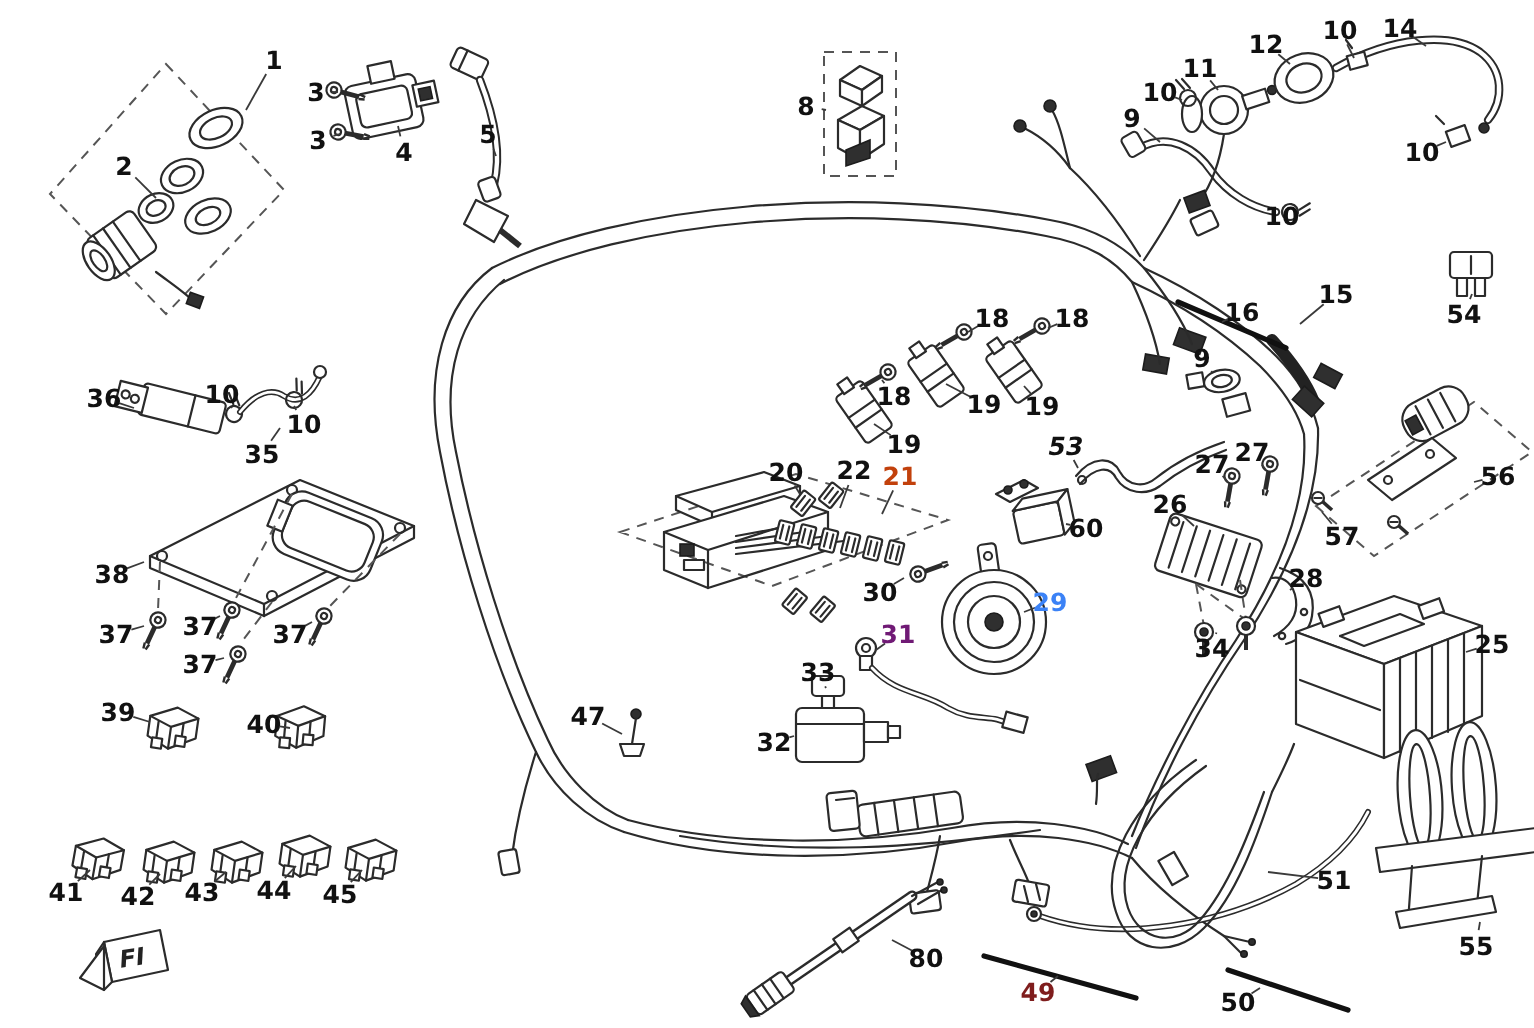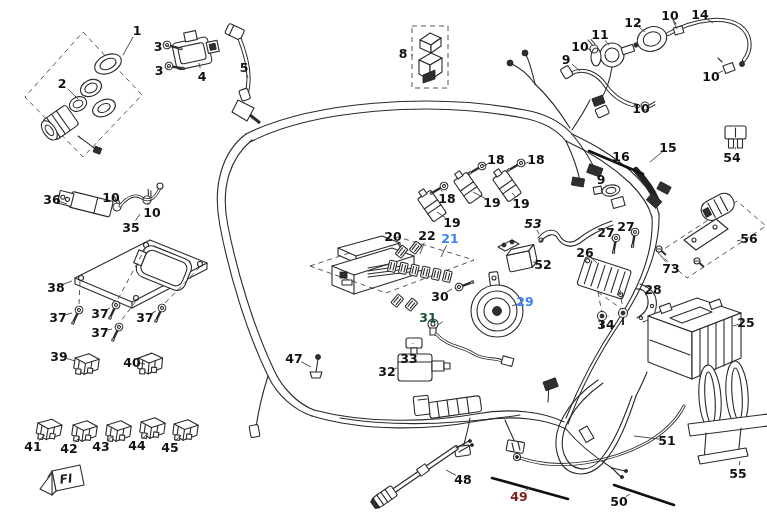--- a/index.html
+++ b/index.html
@@ -561,54 +561,54 @@
       <div class="callout" style="left: 668px; top: 147px; color: rgb(17, 17, 17);">15</div>
       <div class="callout" style="left: 621px; top: 156px; color: rgb(17, 17, 17);">16</div>
       <div class="callout" style="left: 601px; top: 179px; color: rgb(17, 17, 17);">9</div>
       <div class="callout" style="left: 447px; top: 198px; color: rgb(17, 17, 17);">18</div>
       <div class="callout" style="left: 496px; top: 159px; color: rgb(17, 17, 17);">18</div>
       <div class="callout" style="left: 536px; top: 159px; color: rgb(17, 17, 17);">18</div>
       <div class="callout" style="left: 452px; top: 222px; color: rgb(17, 17, 17);">19</div>
       <div class="callout" style="left: 492px; top: 202px; color: rgb(17, 17, 17);">19</div>
       <div class="callout" style="left: 521px; top: 203px; color: rgb(17, 17, 17);">19</div>
       <div class="callout" style="left: 393px; top: 236px; color: rgb(17, 17, 17);">20</div>
-      <div class="callout" style="left: 450px; top: 238px; color: #3b82f6; text-align: right;">21</div>
+      <div class="callout" style="left: 450px; top: 238px; color: #c2410c; text-align: right;">21</div>
       <div class="callout" style="left: 427px; top: 235px; color: rgb(17, 17, 17);">22</div>
       <div class="callout" style="left: 746px; top: 322px; color: rgb(17, 17, 17);">25</div>
       <div class="callout" style="left: 585px; top: 252px; color: rgb(17, 17, 17);">26</div>
       <div class="callout" style="left: 606px; top: 232px; color: rgb(17, 17, 17);">27</div>
       <div class="callout" style="left: 626px; top: 226px; color: rgb(17, 17, 17);">27</div>
       <div class="callout" style="left: 653px; top: 289px; color: rgb(17, 17, 17);">28</div>
       <div class="callout" style="left: 525px; top: 301px; color: #3b82f6;">29</div>
       <div class="callout" style="left: 440px; top: 296px; color: rgb(17, 17, 17);">30</div>
-      <div class="callout" style="left: 428px; top: 317px; color: #14532d;">31</div>
+      <div class="callout" style="left: 449px; top: 317px; color: #701a75;">31</div>
       <div class="callout" style="left: 387px; top: 371px; color: rgb(17, 17, 17);">32</div>
-      <div class="callout" style="left: 409px; top: 336px; color: rgb(17, 17, 17); margin-top: 22px;">33</div>
+      <div class="callout" style="left: 409px; top: 336px; color: rgb(17, 17, 17);">33</div>
       <div class="callout" style="left: 606px; top: 324px; color: rgb(17, 17, 17);">34</div>
       <div class="callout" style="left: 131px; top: 227px; color: rgb(17, 17, 17);">35</div>
       <div class="callout" style="left: 52px; top: 199px; color: rgb(17, 17, 17);">36</div>
       <div class="callout" style="left: 111px; top: 197px; color: rgb(17, 17, 17);">10</div>
       <div class="callout" style="left: 152px; top: 212px; color: rgb(17, 17, 17);">10</div>
       <div class="callout" style="left: 58px; top: 317px; color: rgb(17, 17, 17);">37</div>
       <div class="callout" style="left: 100px; top: 313px; color: rgb(17, 17, 17);">37</div>
       <div class="callout" style="left: 145px; top: 317px; color: rgb(17, 17, 17);">37</div>
       <div class="callout" style="left: 100px; top: 332px; color: rgb(17, 17, 17);">37</div>
       <div class="callout" style="left: 56px; top: 287px; color: rgb(17, 17, 17);">38</div>
       <div class="callout" style="left: 59px; top: 356px; color: rgb(17, 17, 17);">39</div>
       <div class="callout" style="left: 132px; top: 362px; color: rgb(17, 17, 17); text-align: right;">40</div>
       <div class="callout" style="left: 33px; top: 446px; color: rgb(17, 17, 17);">41</div>
       <div class="callout" style="left: 69px; top: 448px; color: rgb(17, 17, 17);">42</div>
       <div class="callout" style="left: 101px; top: 446px; color: rgb(17, 17, 17);">43</div>
       <div class="callout" style="left: 137px; top: 445px; color: rgb(17, 17, 17);">44</div>
       <div class="callout" style="left: 170px; top: 447px; color: rgb(17, 17, 17);">45</div>
       <div class="callout" style="left: 294px; top: 358px; color: rgb(17, 17, 17);">47</div>
-      <div class="callout" style="left: 463px; top: 479px; color: rgb(17, 17, 17);">48</div>
+      <div class="callout" style="left: 463px; top: 479px; color: rgb(17, 17, 17);">80</div>
       <div class="callout" style="left: 519px; top: 496px; color: #7f1d1d;">49</div>
       <div class="callout" style="left: 619px; top: 501px; color: rgb(17, 17, 17);">50</div>
       <div class="callout" style="left: 667px; top: 440px; color: rgb(17, 17, 17);">51</div>
-      <div class="callout" style="left: 543px; top: 264px; color: rgb(17, 17, 17);">52</div>
+      <div class="callout" style="left: 543px; top: 264px; color: rgb(17, 17, 17);">60</div>
       <div class="callout" style="left: 533px; top: 223px; color: rgb(17, 17, 17); font-style: italic;">53</div>
       <div class="callout" style="left: 732px; top: 157px; color: rgb(17, 17, 17);">54</div>
       <div class="callout" style="left: 738px; top: 473px; color: rgb(17, 17, 17);">55</div>
       <div class="callout" style="left: 749px; top: 238px; color: rgb(17, 17, 17);">56</div>
-      <div class="callout" style="left: 671px; top: 268px; color: rgb(17, 17, 17);">73</div>
+      <div class="callout" style="left: 671px; top: 268px; color: rgb(17, 17, 17);">57</div>
     </div>
 </div>
 
 </body></html>

